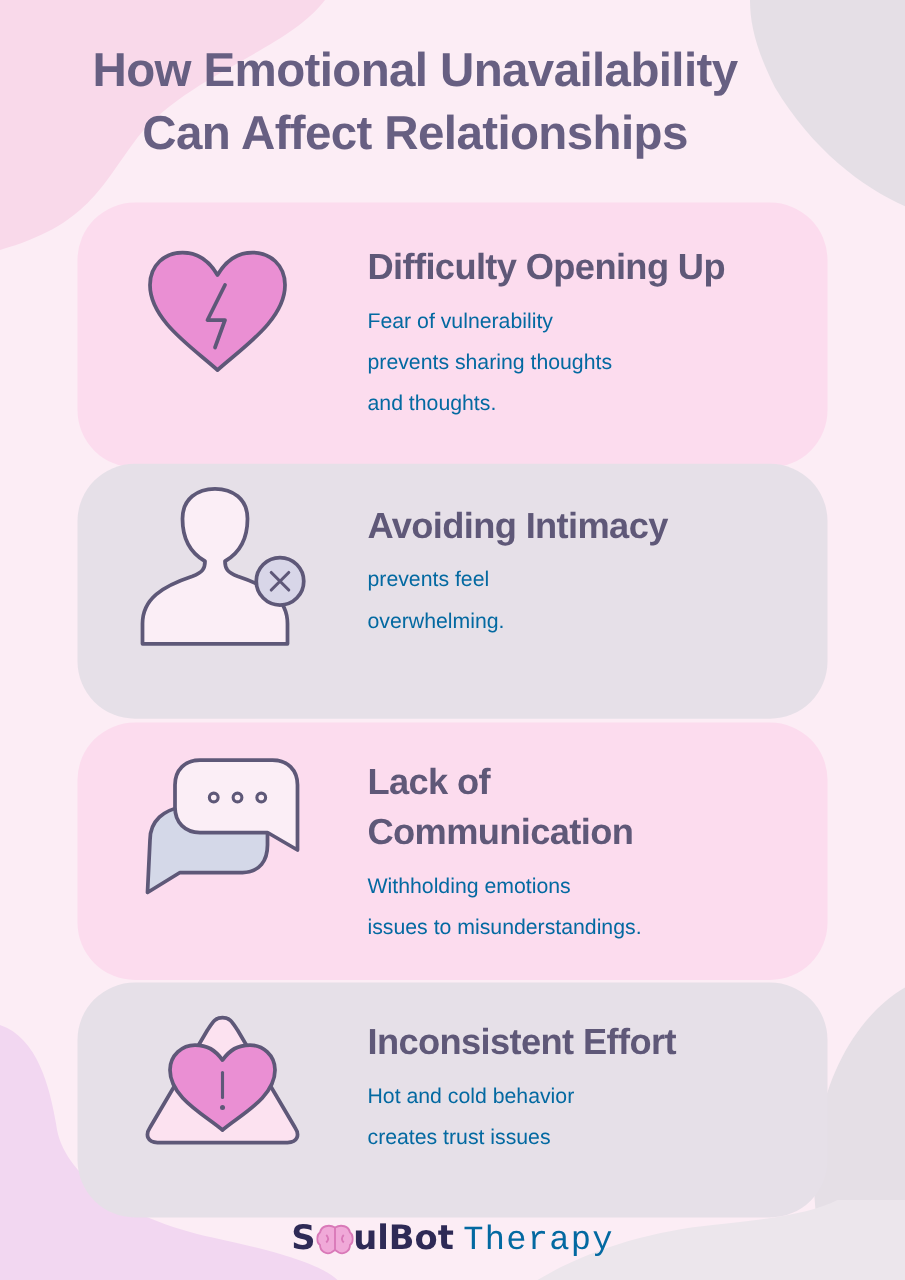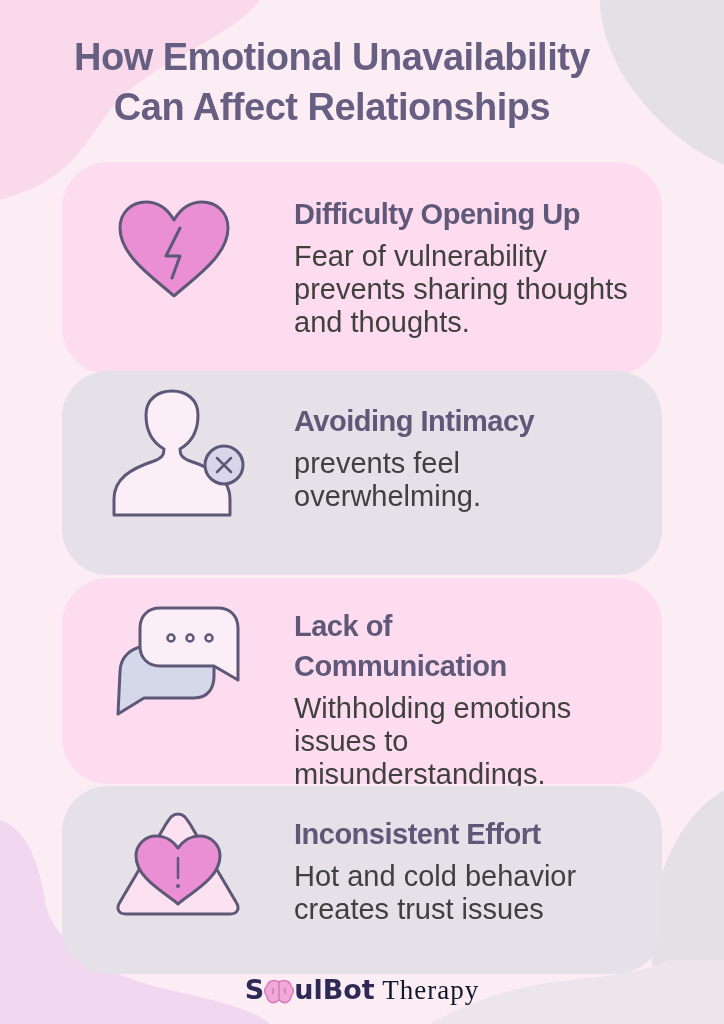--- a/index.html
+++ b/index.html
@@ -20,28 +20,28 @@
     }
     .card.pink { background:#fcdcee; }
     .card.gray { background:#e6e0e8; }
     .icon { position:absolute; }
     .text { position:absolute; left:232px; right:20px; }
     .heading {
       font-size:29px; font-weight:bold; color:#5f5878; line-height:40px;
       letter-spacing:-0.5px;
     }
     .desc {
-      margin-top:6px; font-size:29px; line-height:33px; color:#404040;
+      margin-top:6px; font-size:17px; line-height:33px; color:#0369a1;
     }
     .footer {
       position:absolute; top:972px; left:0; width:724px; text-align:center;
       font-size:27px; line-height:36px;
     }
     .brand { font-weight:bold; color:#2e2a56; font-family:"DejaVu Sans", sans-serif; }
-    .brand2 { color:#0f172a; font-family:Liberation Serif, serif; letter-spacing:1px;margin-top:40px; }
+    .brand2 { color:#0369a1; font-family:Liberation Mono, monospace; letter-spacing:1px;margin-top:40px; }
     .brain { display:inline-block; vertical-align:middle; }
   </style>
 </head>
 <body>
 
 <svg class="blob" style="left:0;top:0" width="724" height="1024" viewBox="0 0 724 1024">
   <path d="M0 0 L260 0 C230 40 150 60 110 110 C80 150 70 180 0 200 Z" fill="#f9d9ea"></path>
   <path d="M600 0 L724 0 L724 165 C690 150 650 120 620 70 C605 40 600 20 600 0 Z" fill="#e5dfe6"></path>
   <path d="M724 790 C690 810 665 850 655 900 C648 950 650 990 670 1024 L724 1024 Z" fill="#e5dfe6"></path>
   <path d="M0 820 C30 830 40 870 45 900 C50 940 100 975 170 990 C240 1005 260 1015 270 1024 L0 1024 Z" fill="#f2d7f1"></path>

